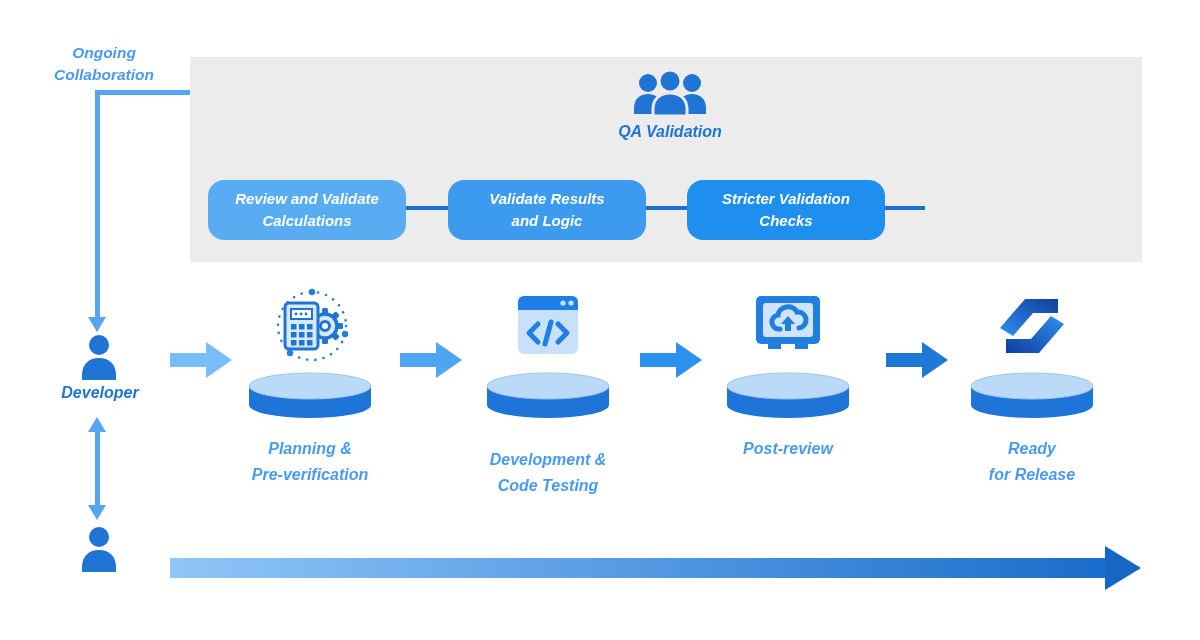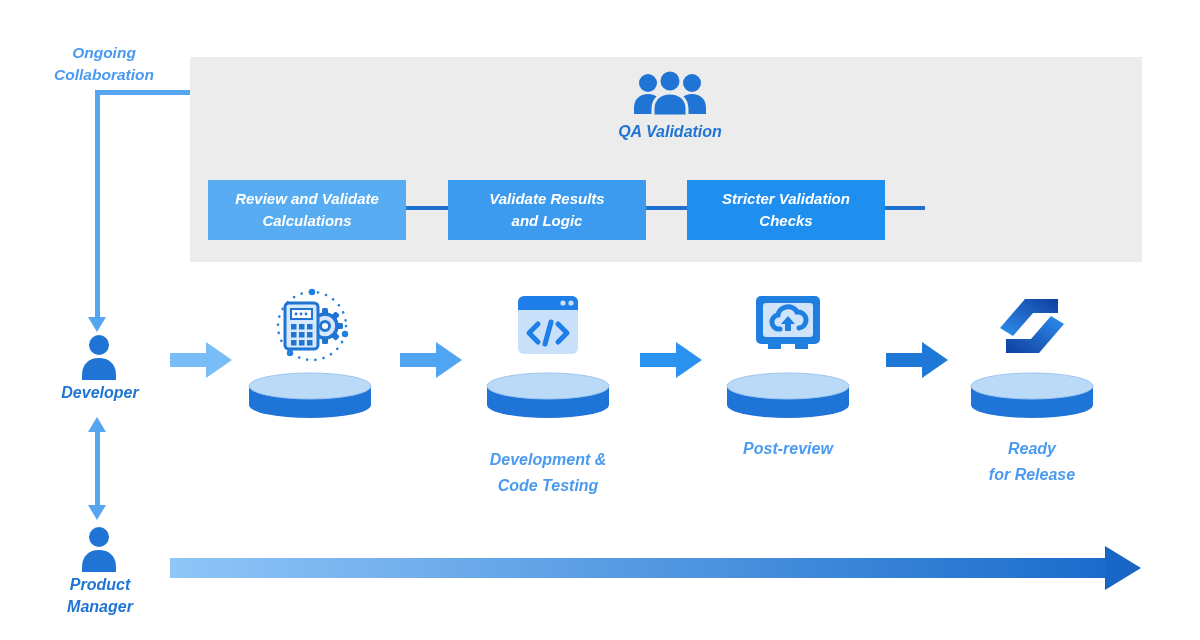--- a/index.html
+++ b/index.html
@@ -13,21 +13,21 @@
   .lbl-dark{color:#1F74D4;font-weight:700;}
   
   .line{background:#55A5F0;}
   .tri-right{width:0;height:0;border-top:9px solid transparent;border-bottom:9px solid transparent;border-left:17px solid #55A5F0;}
   .tri-down{width:0;height:0;border-left:9px solid transparent;border-right:9px solid transparent;border-top:15px solid #55A5F0;}
   .tri-up{width:0;height:0;border-left:9px solid transparent;border-right:9px solid transparent;border-bottom:15px solid #55A5F0;}
   
   .qa-panel{left:190px;top:57px;width:952px;height:205px;background:#ECECEC;}
   .qa-step{
     top:180px;width:198px;height:60px;display:flex;align-items:center;justify-content:center;
-    color:#ffffff;font-weight:700;font-size:15px;line-height:1.45;text-align:center;
+    color:#ffffff;font-weight:700;font-size:15px;line-height:1.45;text-align:center;border-radius:16px;
   }
   .qa-connector{top:206px;height:4px;background:#1E6FD0;}
   
   .stage-label{
     top:436px;width:190px;text-align:center;font-size:16px;line-height:1.6;
   }
   
   .long-arrow-body{left:170px;top:558px;width:936px;height:20px;background:linear-gradient(to right,#90C6F8,#1A6CCC);}
   .long-arrow-head{left:1105px;top:546px;width:0;height:0;border-top:22px solid transparent;border-bottom:22px solid transparent;border-left:36px solid #1766C6;}
 </style>
@@ -138,20 +138,22 @@
           <rect x="35" y="54" width="5.5" height="5.5"></rect>
       </g>
     </svg>
   </div>
   <div class="abs" style="left:245px;top:372px;">
     <svg width="130" height="50" viewBox="0 0 130 50">
       <path d="M4,14 L4,33 A61,13 0 0 0 126,33 L126,14 Z" fill="#1F74D8"></path>
       <ellipse cx="65" cy="14" rx="61" ry="13" fill="#BBDAF8" stroke="#9DC5F0" stroke-width="1"></ellipse>
     </svg>
   </div>
+  <div class="abs stage-label lbl-light preline" style="left:215px;">Planning &amp;
+Pre-verification</div>
 
   <div class="abs" style="left:508px;top:286px;width:80px;height:80px;">
     <svg width="80" height="80" viewBox="0 0 80 80">
       <rect x="10" y="10" width="60" height="58" rx="6" fill="#C9E0FA"></rect>
       <path d="M10,16 a6,6 0 0 1 6,-6 h48 a6,6 0 0 1 6,6 v8 h-60 z" fill="#1E7FE8"></path>
       <circle cx="55" cy="17" r="2.6" fill="#C9E0FA"></circle>
       <circle cx="63" cy="17" r="2.6" fill="#C9E0FA"></circle>
       <g stroke="#1E7FE8" stroke-width="5" stroke-linecap="round" stroke-linejoin="round" fill="none">
         <path d="M30,38 l-9,9 l9,9"></path>
         <path d="M50,38 l9,9 l-9,9"></path>
@@ -214,19 +216,17 @@
   <div class="abs tri-up" style="left:88px;top:417px;"></div>
   <div class="abs line" style="left:95px;top:430px;width:5px;height:77px;"></div>
   <div class="abs tri-down" style="left:88px;top:505px;"></div>
 
   <div class="abs" style="left:77px;top:526px;width:44px;height:46px;">
     <svg width="44" height="46" viewBox="0 0 44 46">
       <circle cx="22" cy="11" r="10" fill="#1F74D4"></circle>
       <path d="M5,46 v-5 c0,-11 7,-17 17,-17 c10,0 17,6 17,17 v5 z" fill="#1F74D4"></path>
     </svg>
   </div>
-  <div class="abs lbl-dark preline" style="left:30px;top:574px;width:140px;text-align:center;font-size:16px;line-height:1.35;">Product
-Manager</div>
 
   <div class="abs long-arrow-body"></div>
   <div class="abs long-arrow-head"></div>
 
 </div>
 
 </body></html>

